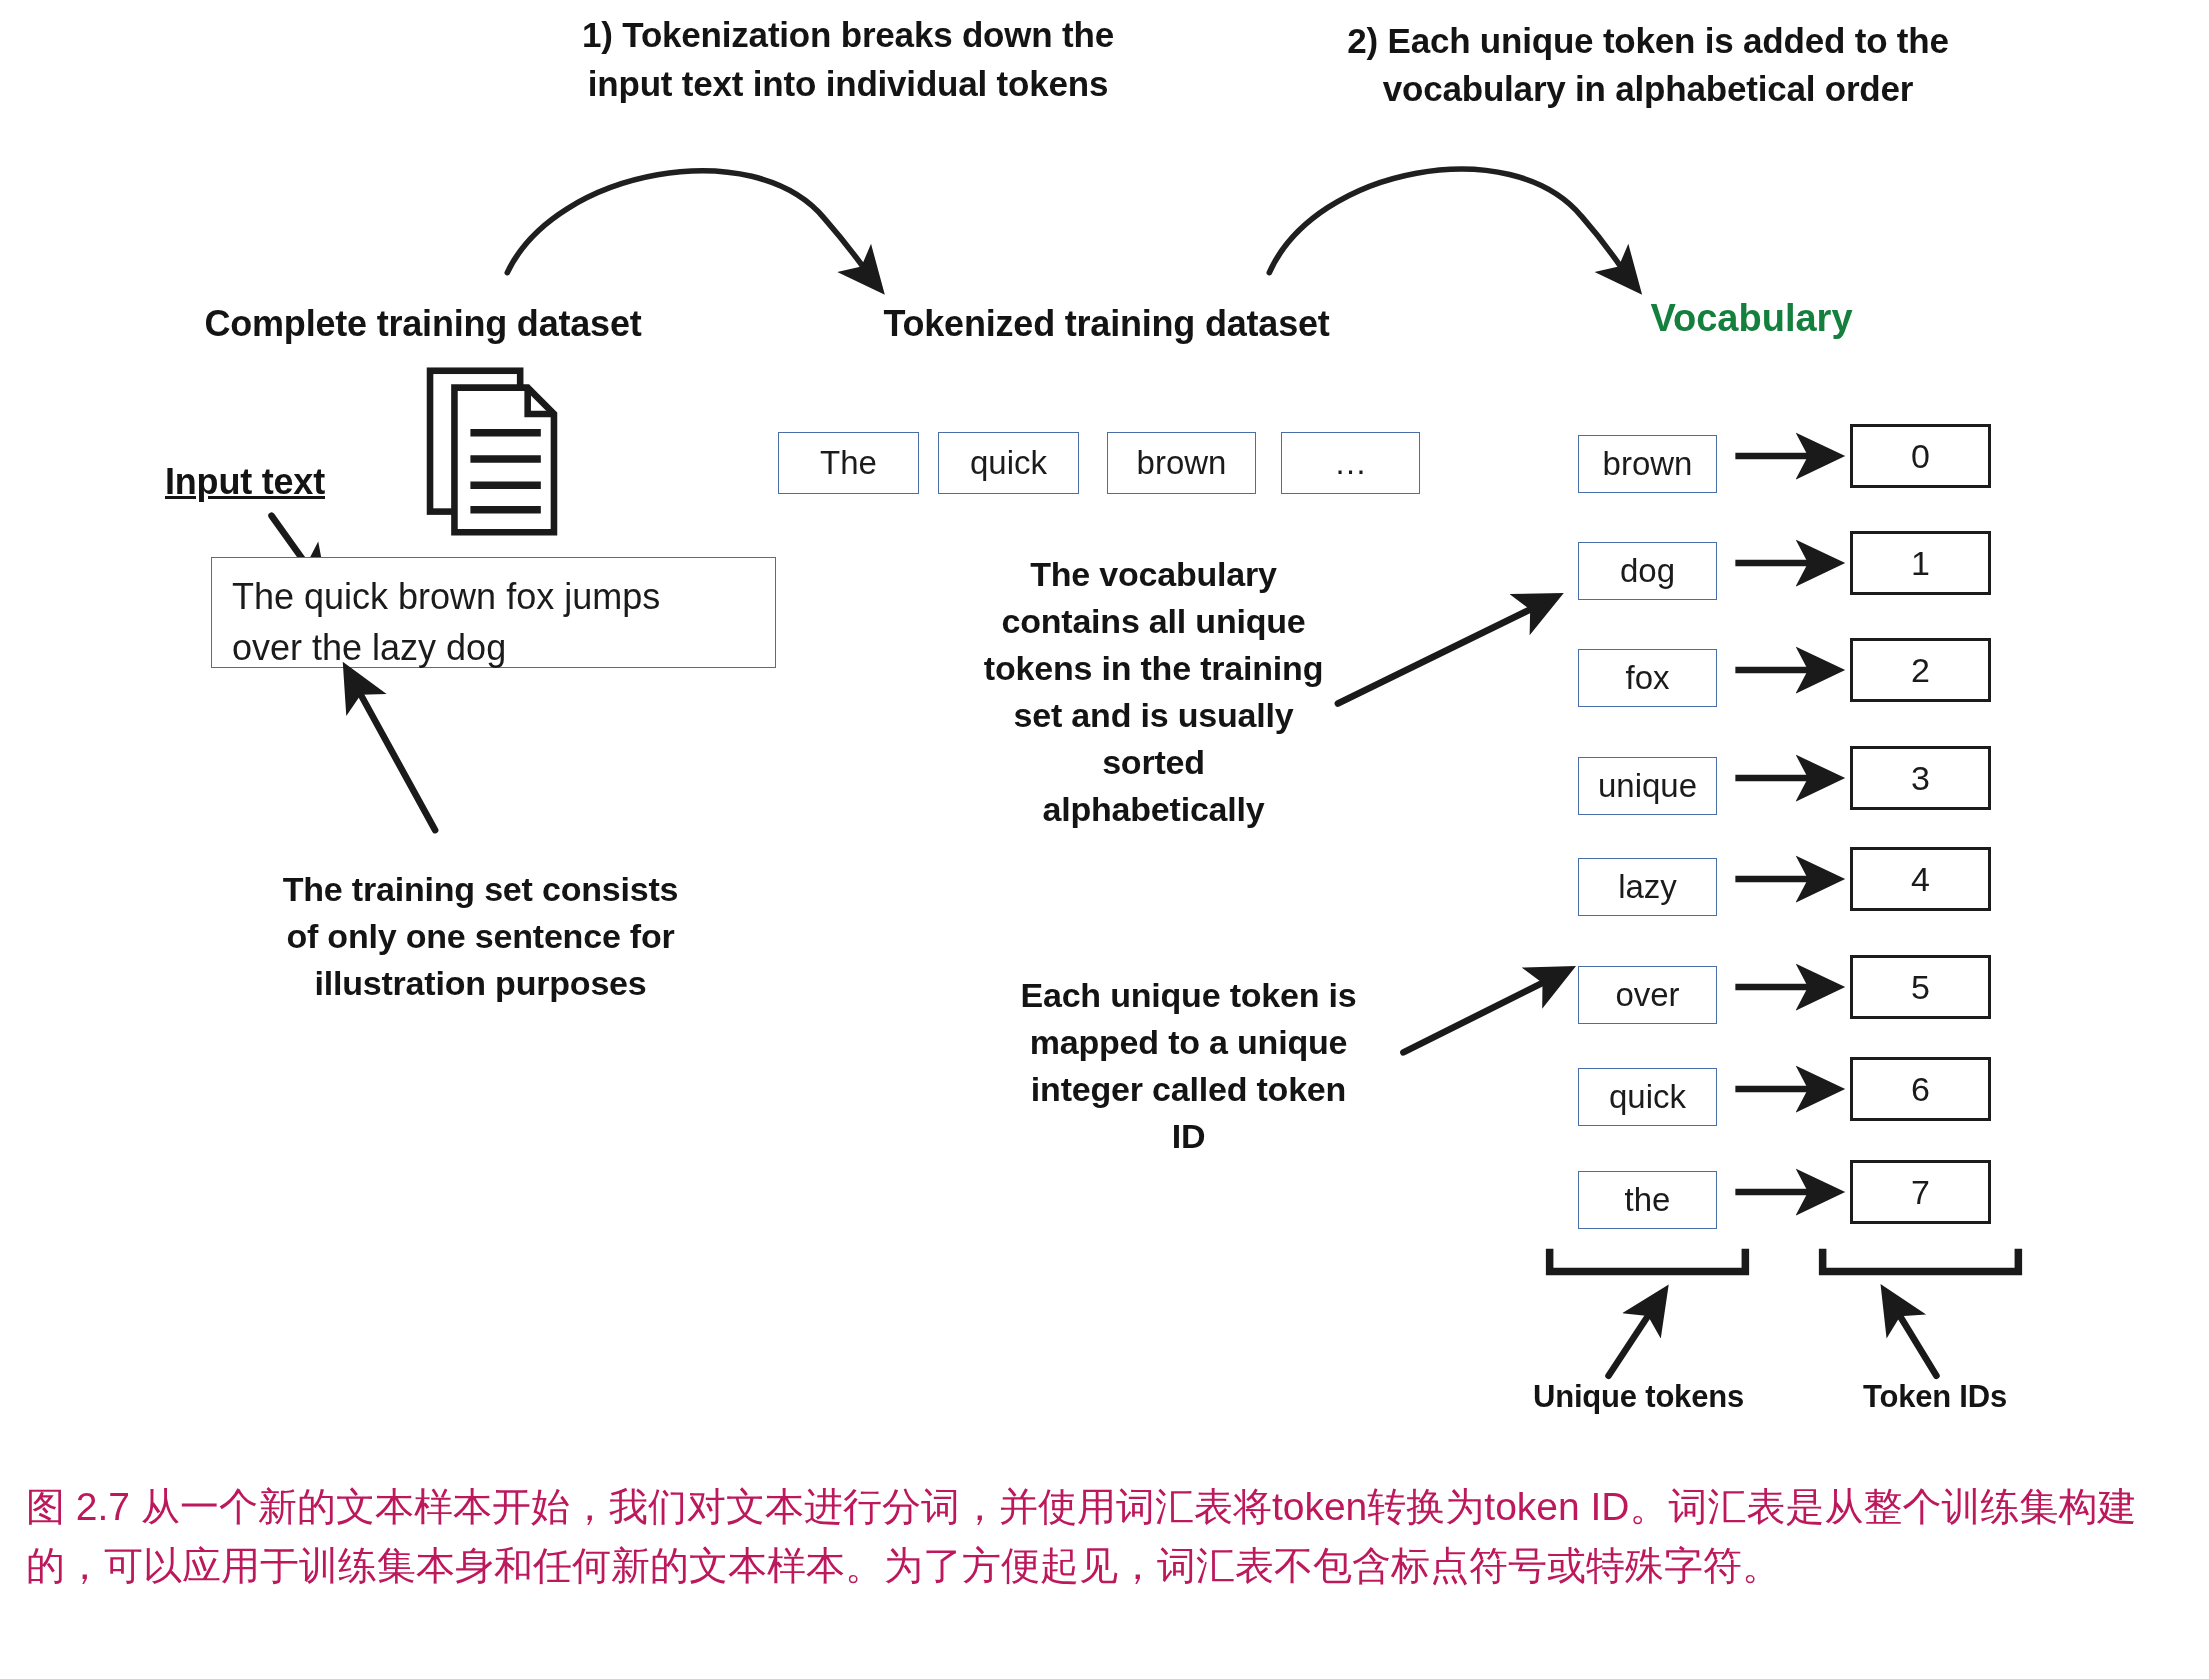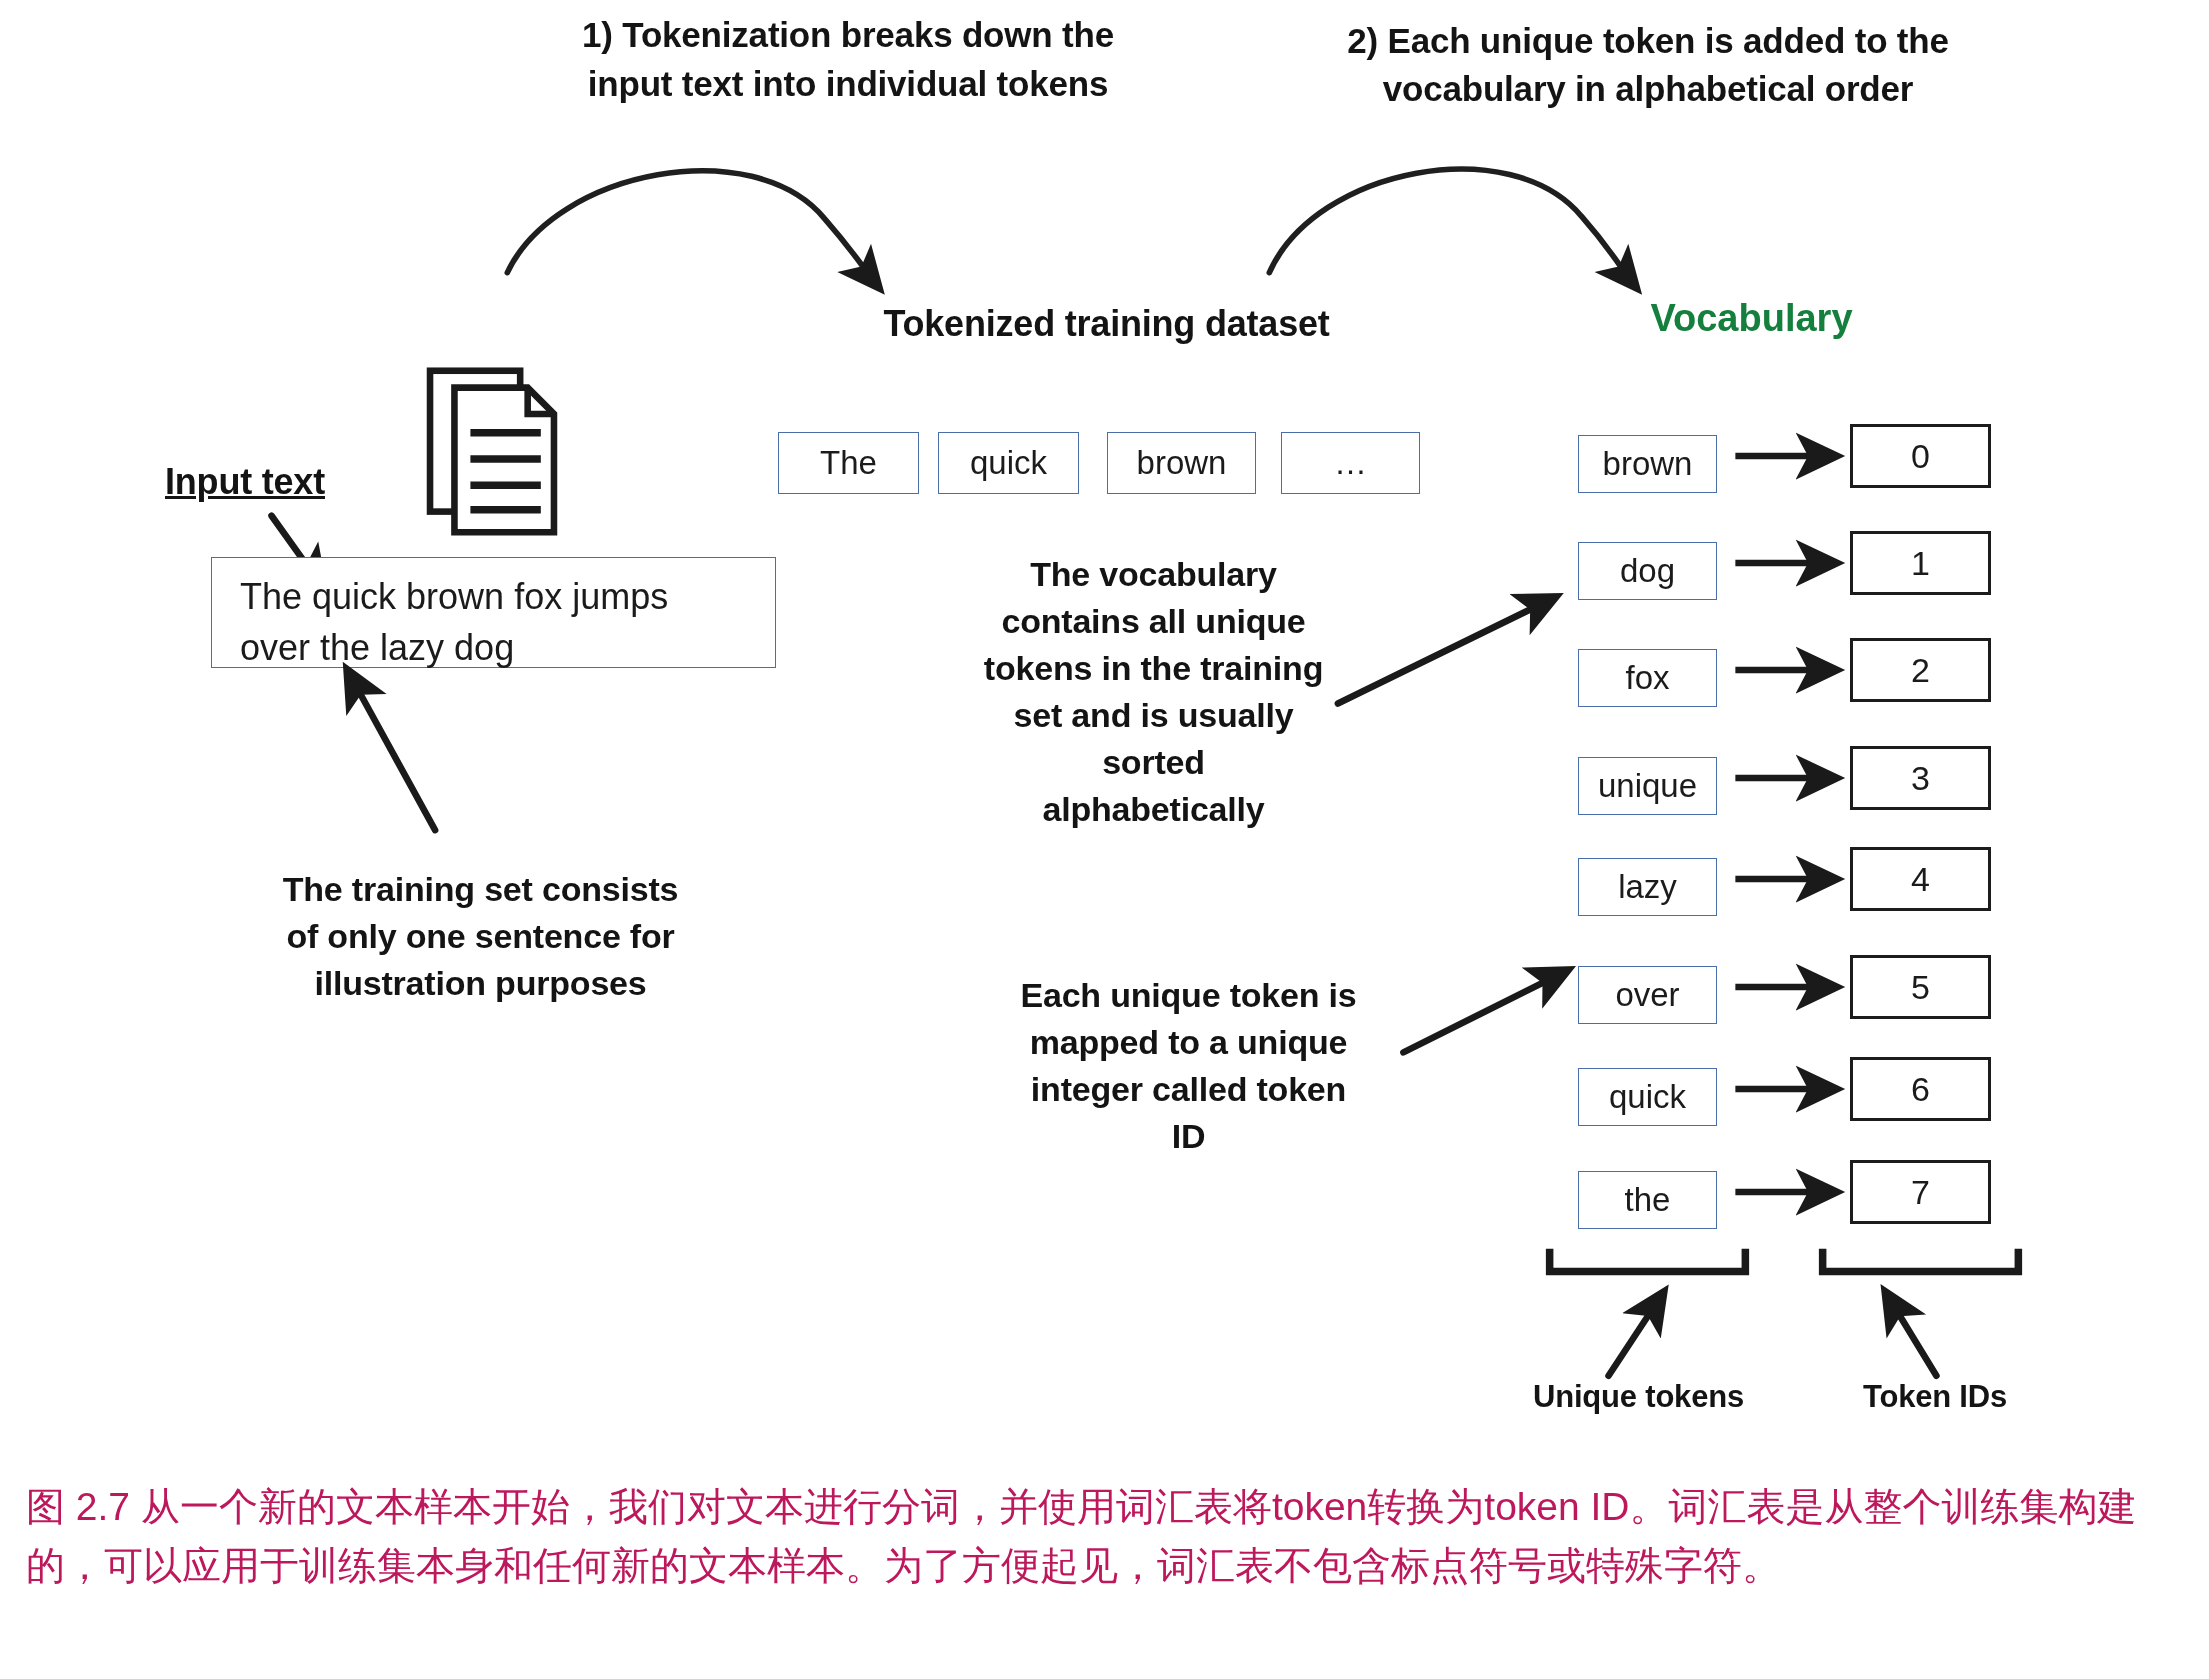--- a/index.html
+++ b/index.html
@@ -67,21 +67,21 @@
     align-items: center;
     justify-content: center;
     font-family: "Liberation Sans", sans-serif;
     font-size: 34px;
     color: #1b1b1b;
   }
   .input-box {
     box-sizing: border-box;
     border: 1.9px solid #4a6fa8;
     background: #ffffff;
-    padding: 13px 21px 17px 28px;
+    padding: 13px 21px 17px 20px;
     font-family: "Liberation Sans", sans-serif;
     font-size: 36px;
     line-height: 1.42;
     color: #1b1b1b;
     white-space: pre-line;
   }
 
   
   .caption {
     font-family: "Liberation Sans", sans-serif;
@@ -116,20 +116,21 @@
 
   <svg class="abs" style="left:1252px; top:141px;" width="640" height="141" viewBox="0 0 680 150">
     <defs>
       <marker id="ah-curve2" markerWidth="9" markerHeight="9" refX="6" refY="4.5" orient="auto">
         <path d="M0,0.6 L8.5,4.5 L0,8.4 L2,4.5 Z" fill="#1a1a1a"></path>
       </marker>
     </defs>
     <path d="M18,140 C68,28 275,-10 350,80 C385,120 395,140 405,152" stroke="#1f1f1f" stroke-width="6" fill="none" stroke-linecap="round" marker-end="url(#ah-curve2)"></path>
   </svg>
 
+  <div class="abs anno anno-head" style="left:169px; top:299px; width:508px;">Complete training dataset</div>
 
   <div class="abs anno anno-head" style="left:838px; top:299px; width:537px;">Tokenized training dataset</div>
 
   <div class="abs plain-head" style="left:1535px; top:297px; width:433px;">Vocabulary</div>
 
   <svg class="abs" style="left:426px; top:367px;" width="132" height="169" viewBox="0 0 140 180">
 
     <rect x="4" y="4" width="96" height="150" fill="#ffffff" stroke="#1a1a1a" stroke-width="7"></rect>
 
     <path d="M30,22 L108,22 L136,50 L136,176 L30,176 Z" fill="#ffffff" stroke="#1a1a1a" stroke-width="7" stroke-linejoin="miter"></path>

